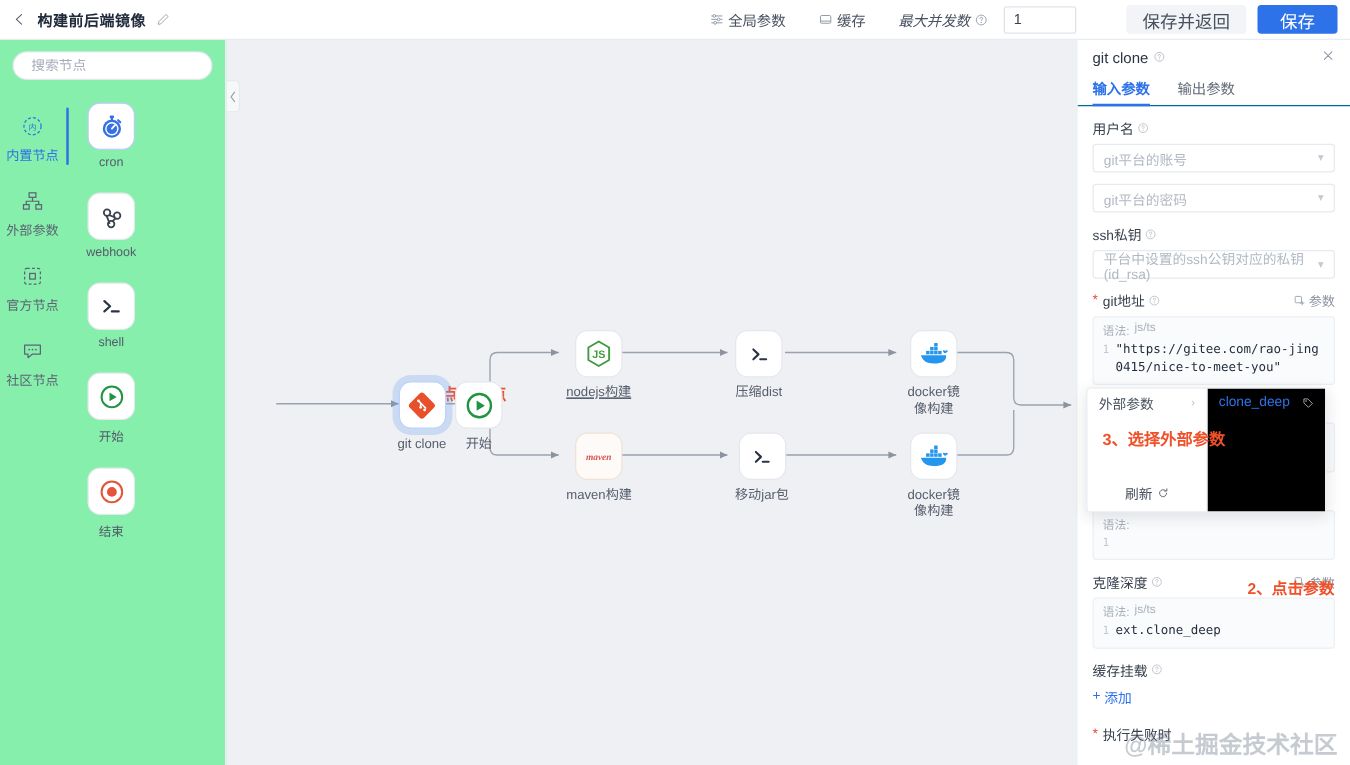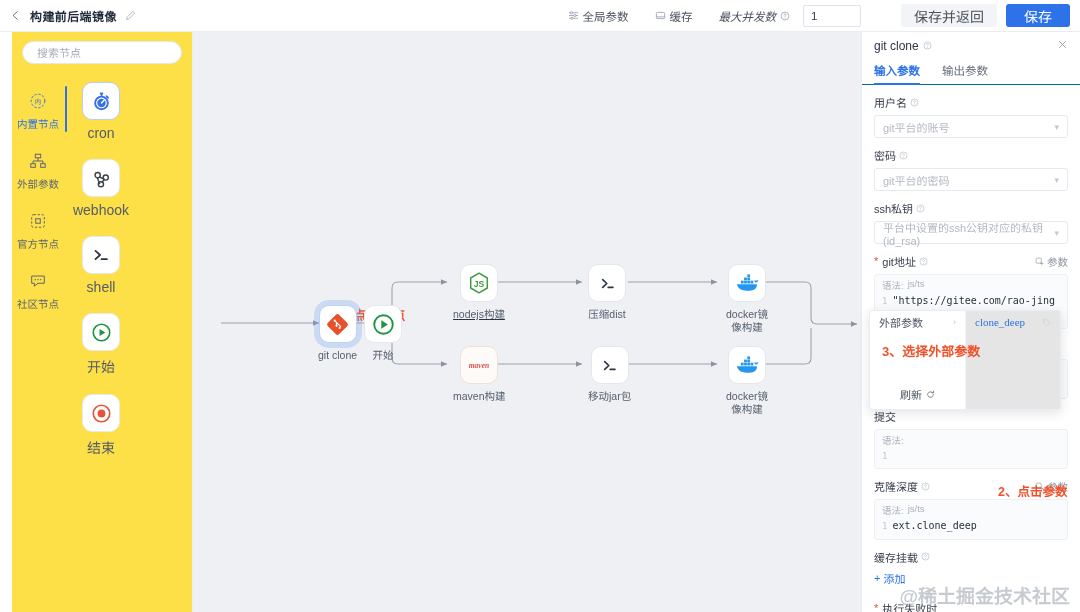--- a/index.html
+++ b/index.html
@@ -37,22 +37,22 @@
   .btn {
     height: 23px; padding: 0 13px; border: none; border-radius: 3px;
     font-size: 14px; cursor: pointer; font-family: inherit;
     display: flex; align-items: center; justify-content: center;
   }
   .btn-ghost { background: #f2f4f7; color: #49525f; margin-right: 9px; }
   .btn-primary { background: #2d72e8; color: #fff; padding: 0 18px; }
 
   
   .leftpanel {
-    position: absolute; top: 32px; left: 12px; width: 181px; height: 580px;
-    background: #fde047; border-right: 1px solid #ebeef2; z-index: 20;
+    position: absolute; top: 32px; left: 0; width: 181px; height: 580px;
+    background: #86efac; border-right: 1px solid #ebeef2; z-index: 20;
   }
   .searchwrap { padding: 9px 10px 4px 10px; }
   .searchbox {
     height: 23px; border: 1px solid #e4e7ec; border-radius: 12px;
     display: flex; align-items: center; padding: 0 9px; gap: 5px;
     background: #fff;
   }
   .searchbox input {
     border: none; outline: none; font-size: 11px; color: #8b93a1;
     font-family: inherit; flex: 1; background: transparent;
@@ -79,21 +79,21 @@
   .nodeitem {
     width: 62px; display: flex; flex-direction: column; align-items: center;
     gap: 5px; margin-bottom: 18px; cursor: pointer;
   }
   .nodetile {
     width: 38px; height: 38px; border-radius: 10px; background: #fff;
     border: 1px solid #e6e9ee; display: flex; align-items: center;
     justify-content: center;
   }
   .nodetile.sel { border-color: #b9cdf6; }
-  .nodelabel { font-size: 14px; color: #545c6a; }
+  .nodelabel { font-size: 10px; color: #545c6a; }
 
   
   .canvas {
     position: absolute; top: 32px; left: 181px; width: 899px; height: 580px;
     background: #eef0f4; overflow: hidden;
   }
   .collapse-tab {
     position: absolute; left: 0px; top: 32px; width: 11px; height: 26px;
     background: #f7f8fa; border: 1px solid #e6e9ee; border-left: none;
     border-radius: 0 4px 4px 0; display: flex; align-items: center;
@@ -179,21 +179,21 @@
   .add-link { font-size: 11px; color: #2d72e8; cursor: pointer; display: flex; align-items: center; gap: 3px; }
 
   
   .popup {
     position: absolute; left: 869px; top: 310px; width: 192px; height: 100px;
     background: #fff; border: 1px solid #eaedf1; border-radius: 3px;
     box-shadow: 0 3px 12px rgba(30,40,60,.13); z-index: 40; display: flex;
   }
   .pop-col { height: 100%; }
   .pop-left { width: 96px; border-right: 1px solid #f0f2f5; position: relative; }
-  .pop-right { flex: 1; background: #e5e5e5; font-family: Liberation Serif, serif; }
+  .pop-right { flex: 1; background: #000000; }
   .pop-item {
     height: 22px; display: flex; align-items: center; padding: 0 9px;
     font-size: 11px; color: #49525f; cursor: pointer; gap: 4px;
   }
   .pop-item.sel { color: #2d72e8; }
   .pop-chev { margin-left: auto; color: #b8bfc9; font-size: 9px; }
   .pop-tag { margin-left: auto; color: #c6ccd5; display: flex; }
   .pop-refresh {
     position: absolute; bottom: 7px; left: 0; right: 0; display: flex;
     align-items: center; justify-content: center; gap: 4px;
@@ -566,30 +566,20 @@
               </svg>
           </span>
         </div>
         <div class="sel-input">
           <span>git平台的账号</span>
           <span class="sel-caret">▾</span>
         </div>
       </div>
 
       <div class="field">
-        <div class="flabel2">
-          <span>密码</span>
-          <span class="qic">
-            <svg width="9" height="9" viewBox="0 0 16 16">
-                <circle cx="8" cy="8" r="6.3" fill="none" stroke="currentColor" stroke-width="1.1"></circle>
-                <path d="M6.3 6.2c0-1 .8-1.7 1.7-1.7s1.7.7 1.7 1.6c0 1.3-1.7 1.3-1.7 2.6" fill="none" stroke="currentColor" stroke-width="1.05" stroke-linecap="round"></path>
-                <circle cx="8" cy="11.1" r=".75" fill="currentColor"></circle>
-              </svg>
-          </span>
-        </div>
         <div class="sel-input">
           <span>git平台的密码</span>
           <span class="sel-caret">▾</span>
         </div>
       </div>
 
       <div class="field">
         <div class="flabel2">
           <span>ssh私钥</span>
           <span class="qic">

